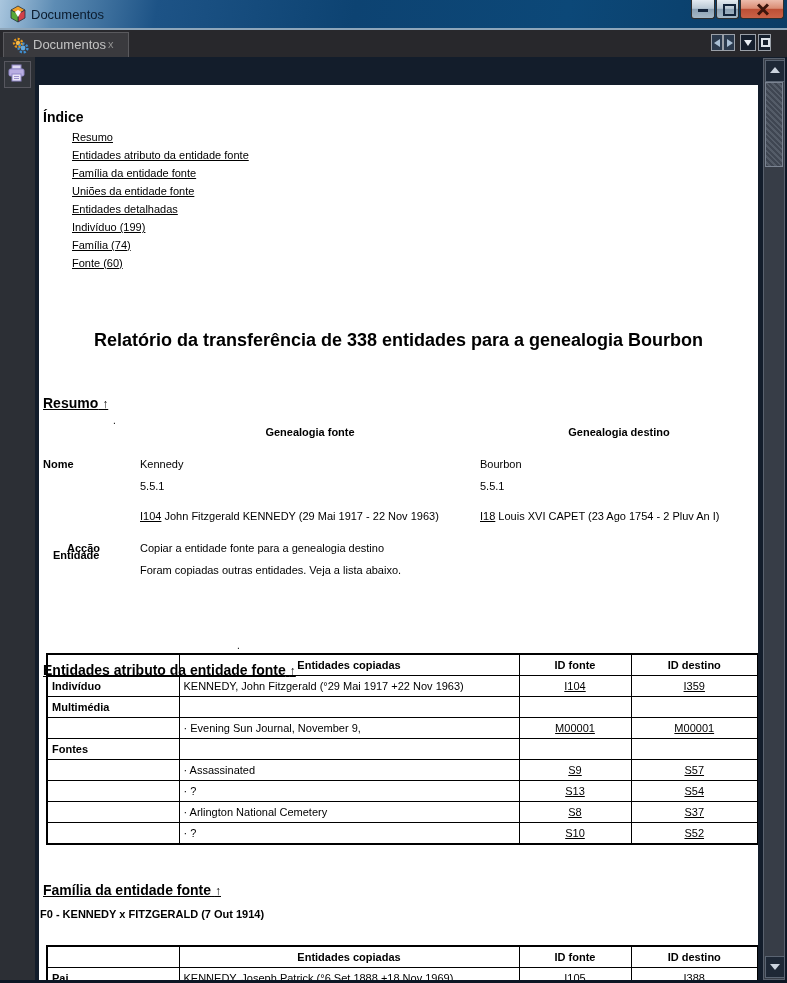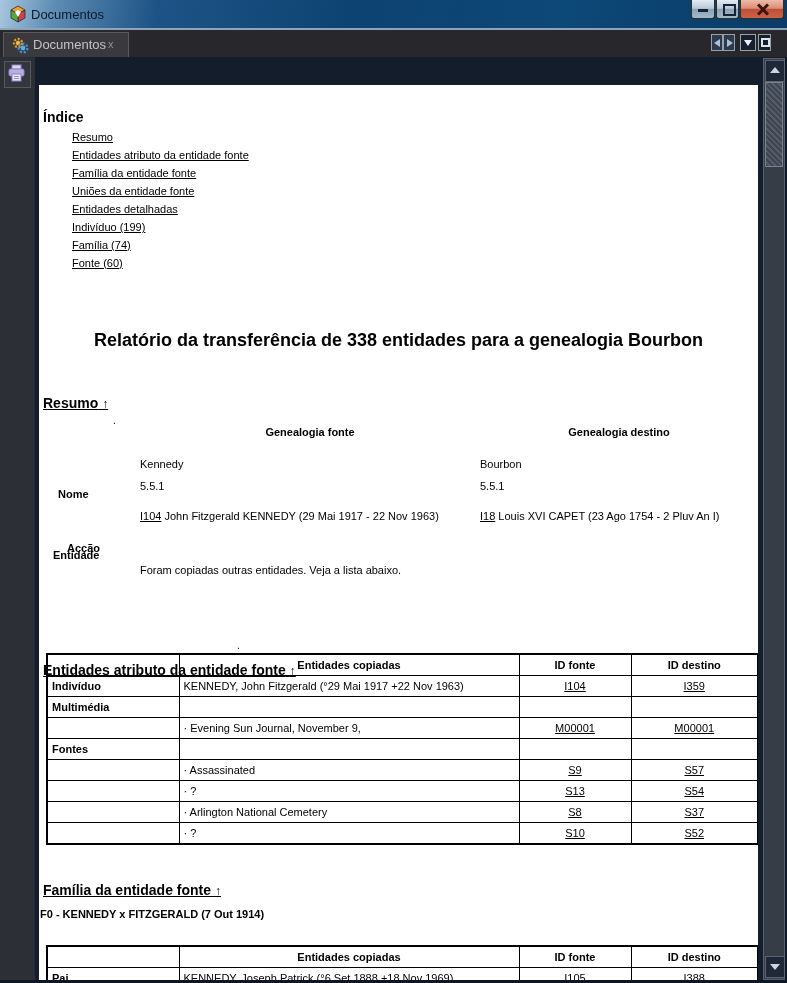--- a/index.html
+++ b/index.html
@@ -166,32 +166,33 @@
 
       <div class="abs h14 heading-u" style="left:4px;top:310px;">
         <span>Resumo</span>
         <span class="lnk arrow">↑</span>
       </div>
       <div class="abs dot" style="left:74px;top:330px;">.</div>
 
       <div class="abs f11 b" style="left:101px;top:341px;width:340px;text-align:center;">Genealogia fonte</div>
       <div class="abs f11 b" style="left:441px;top:341px;width:278px;text-align:center;">Genealogia destino</div>
 
-      <div class="abs f11 b" style="left:19px;top:373px;margin-top:30px;">Nome</div>
+      <div class="abs f11 b" style="left:4px;top:373px;">Nome</div>
       <div class="abs f11" style="left:101px;top:373px;">Kennedy</div>
       <div class="abs f11" style="left:441px;top:373px;">Bourbon</div>
 
       <div class="abs f11" style="left:101px;top:395px;">5.5.1</div>
       <div class="abs f11" style="left:441px;top:395px;">5.5.1</div>
 
       <div class="abs f11 b" style="left:14px;top:425px;margin-top:39px;">Entidade</div>
       <div class="abs f11" style="left:101px;top:425px;"><span class="lnk">I104</span><span> John Fitzgerald KENNEDY (29 Mai 1917 - 22 Nov 1963)</span></div>
       <div class="abs f11" style="left:441px;top:425px;"><span class="lnk">I18</span><span> Louis XVI CAPET (23 Ago 1754 - 2 Pluv An I)</span></div>
 
       <div class="abs f11 b" style="left:4px;top:457px;margin-left:24px;">Acção</div>
+      <div class="abs f11" style="left:101px;top:457px;">Copiar a entidade fonte para a genealogia destino</div>
       <div class="abs f11" style="left:101px;top:479px;">Foram copiadas outras entidades. Veja a lista abaixo.</div>
 
       <div class="abs h14 heading-u" style="left:4px;top:531px;margin-top:46px;">
         <span>Entidades atributo da entidade fonte</span>
         <span class="lnk arrow">↑</span>
       </div>
       <div class="abs dot" style="left:198px;top:555px;">.</div>
 
       <table class="rpt abs" style="left:7px;top:568px;">
         <colgroup>

